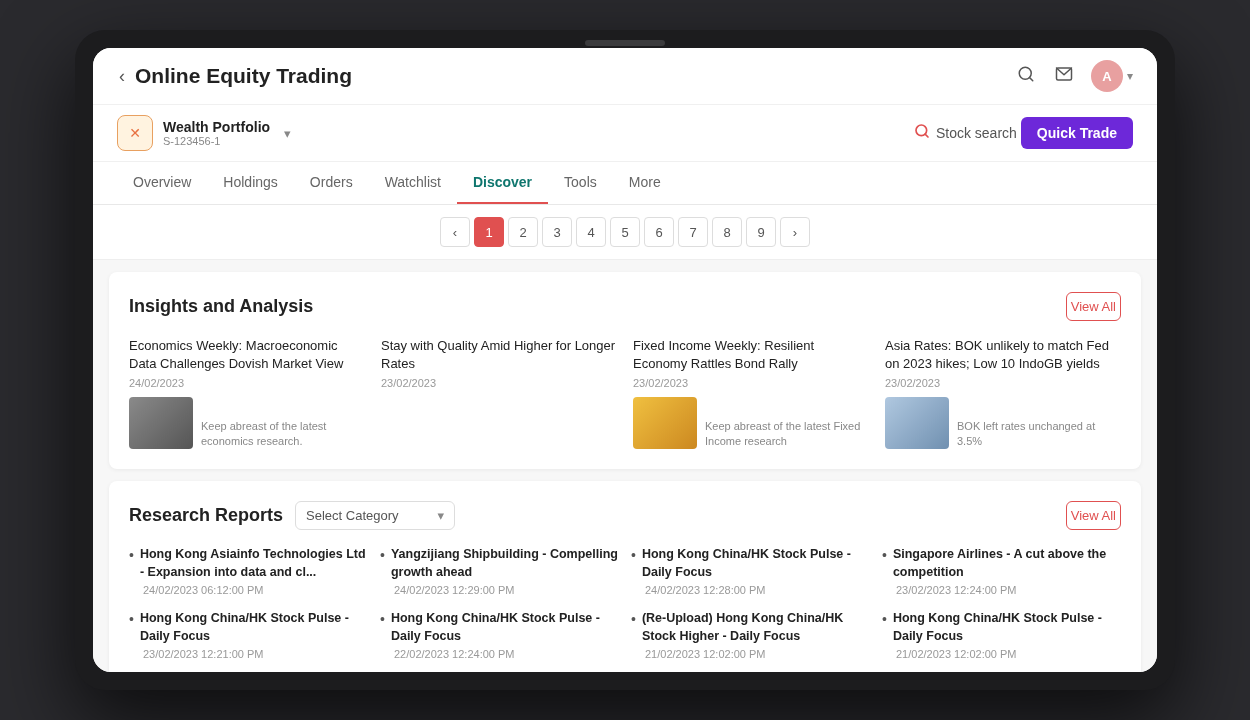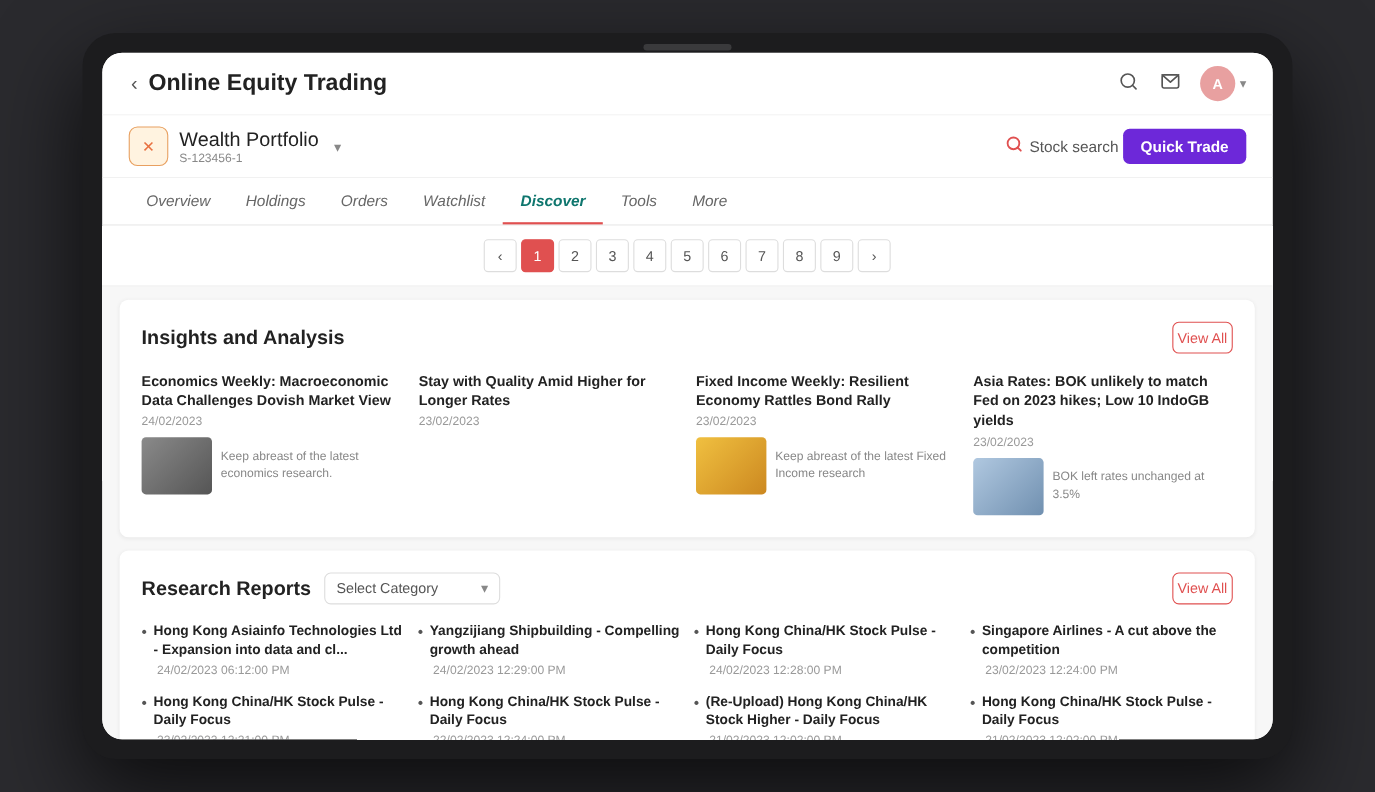--- a/index.html
+++ b/index.html
@@ -116,22 +116,22 @@
       background: #fff3e0;
       border: 1.5px solid #e8a060;
       border-radius: 8px;
       display: flex;
       align-items: center;
       justify-content: center;
       font-size: 14px;
       color: #e87040;
     }
     .account-name {
-      font-size: 18px;
-      font-weight: 400;
+      font-size: 14px;
+      font-weight: 700;
       color: #222;
     }
     .account-id {
       font-size: 11px;
       color: #888;
     }
     .dropdown-arrow {
       color: #888;
       font-size: 13px;
       cursor: pointer;
@@ -167,21 +167,20 @@
       cursor: pointer;
     }
     
     .nav-tabs {
       display: flex;
       align-items: center;
       gap: 0;
       padding: 0 24px;
       border-bottom: 1px solid #e8e8e8;
       background: #fff;
-      font-style: italic;
     }
     .nav-tab {
       padding: 12px 16px;
       font-size: 14px;
       color: #666;
       cursor: pointer;
       border-bottom: 2px solid transparent;
       white-space: nowrap;
     }
     .nav-tab.active {
@@ -260,34 +259,34 @@
     .articles-grid {
       display: grid;
       grid-template-columns: repeat(4, 1fr);
       gap: 16px;
     }
     .article-card {
       cursor: pointer;
     }
     .article-title {
       font-size: 13px;
-      font-weight: 700;
+      font-weight: 400;
       color: #222;
       line-height: 1.4;
       margin-bottom: 4px;
     }
     .article-date {
       font-size: 11px;
       color: #999;
       margin-bottom: 8px;
     }
     .article-body {
       display: flex;
       gap: 8px;
-      align-items: center;
+      align-items: flex-end;
     }
     .article-desc {
       font-size: 11px;
       color: #888;
       line-height: 1.4;
     }
     
     .img-placeholder {
       width: 64px;
       height: 52px;

